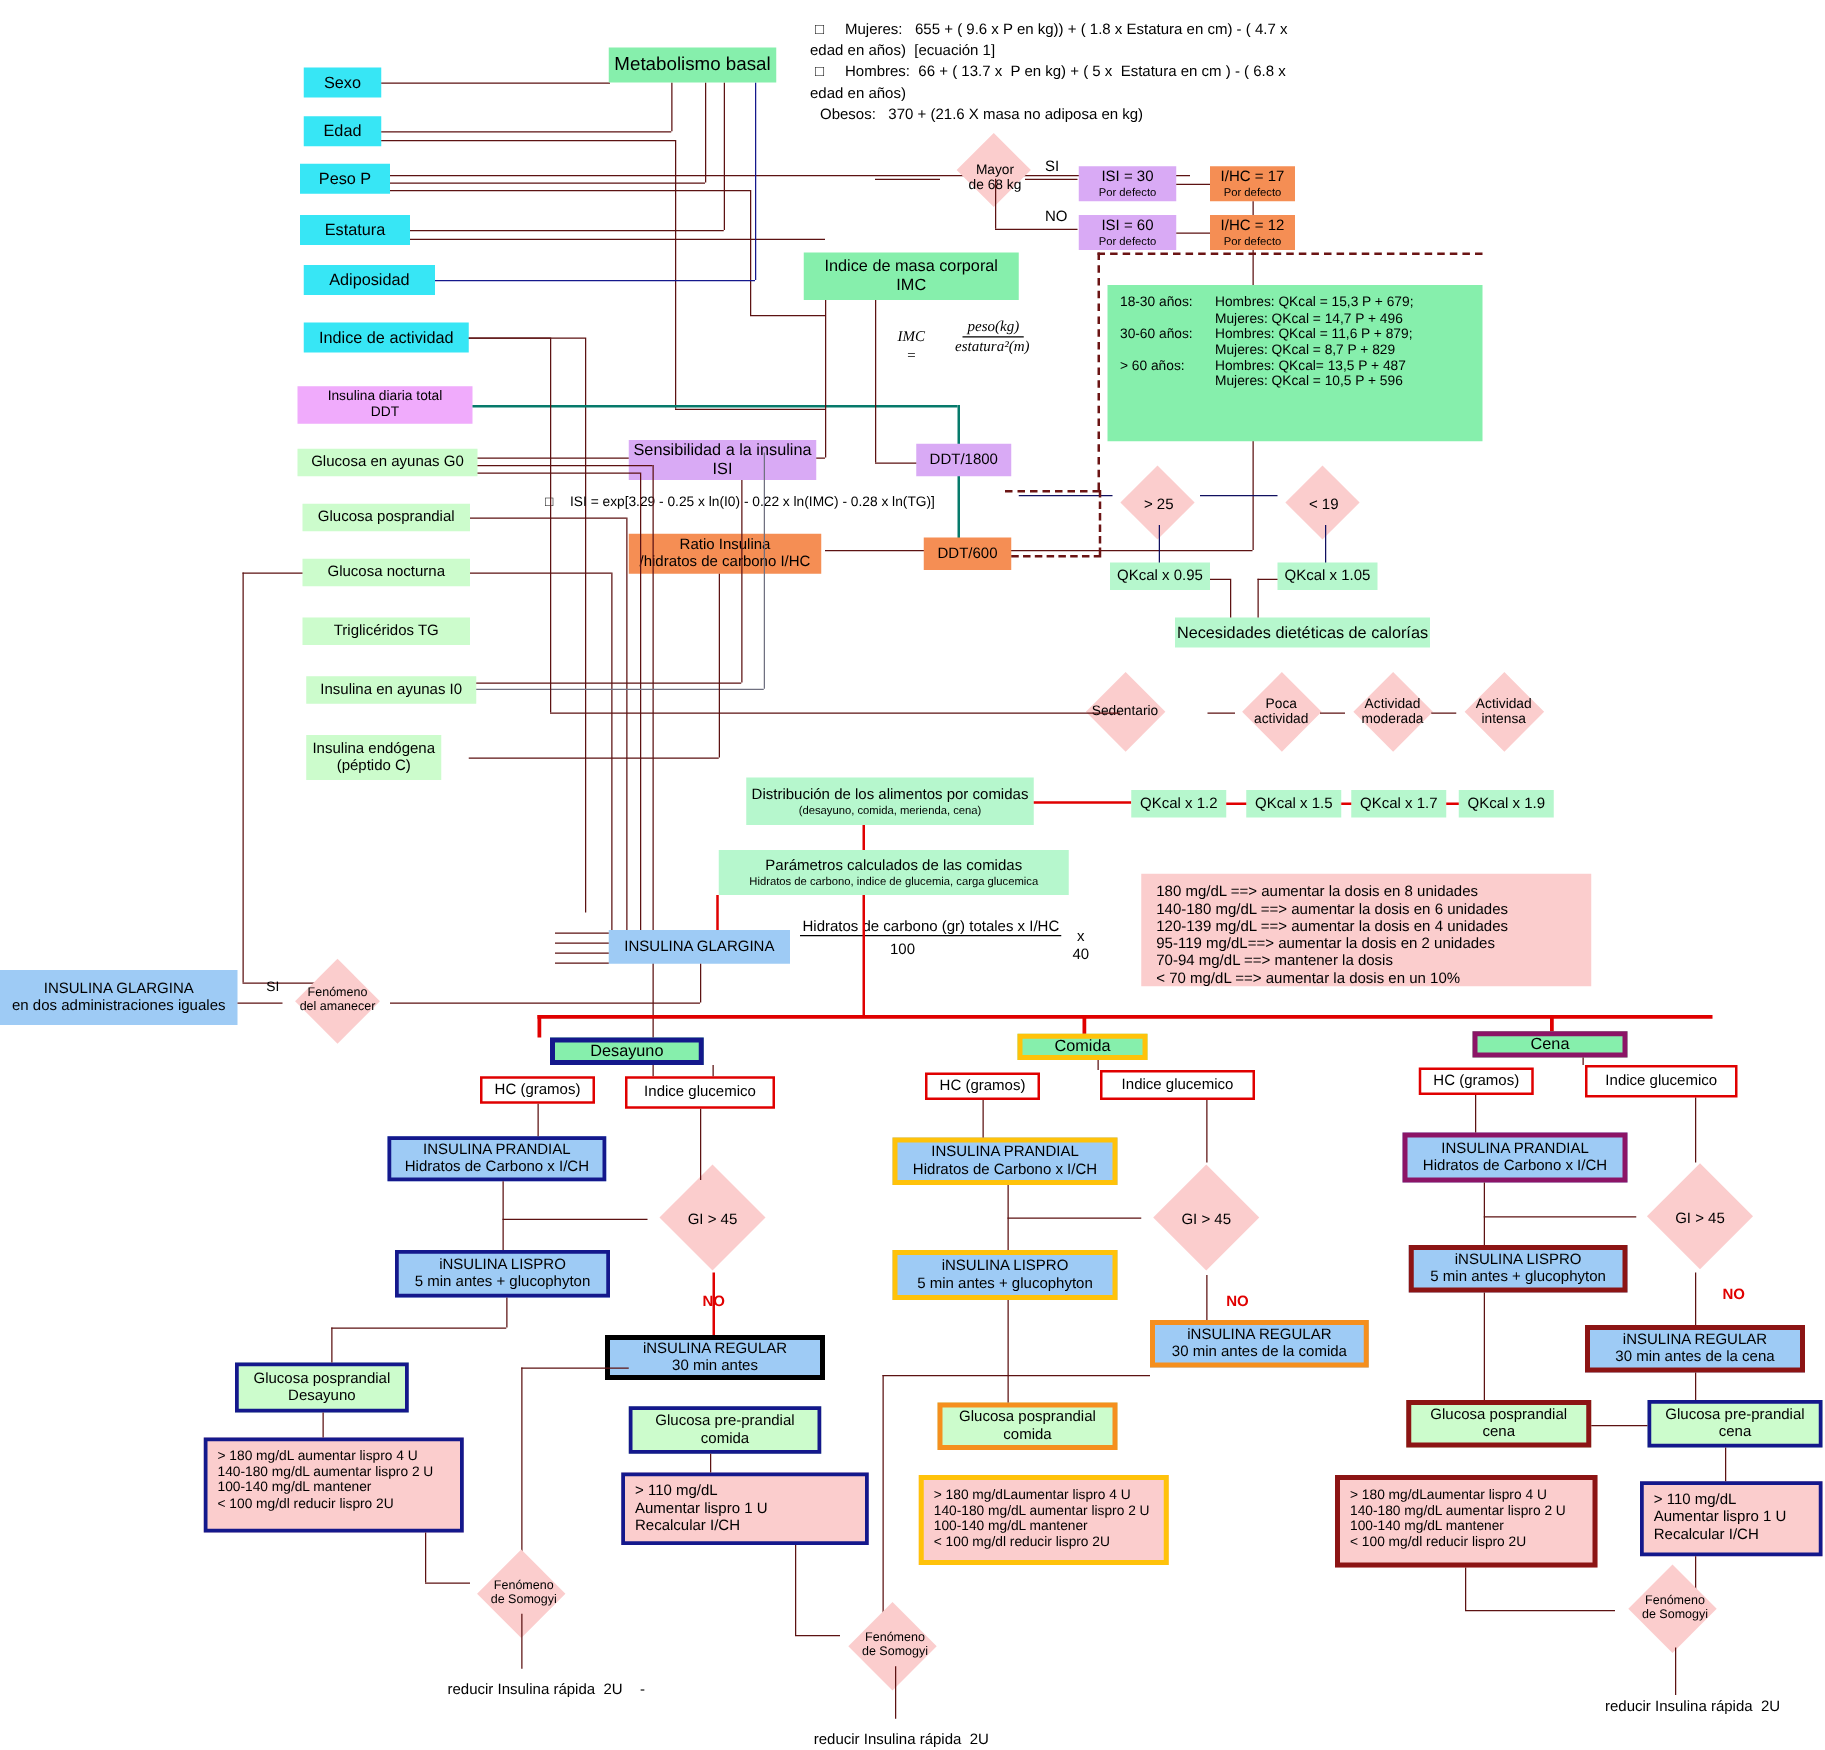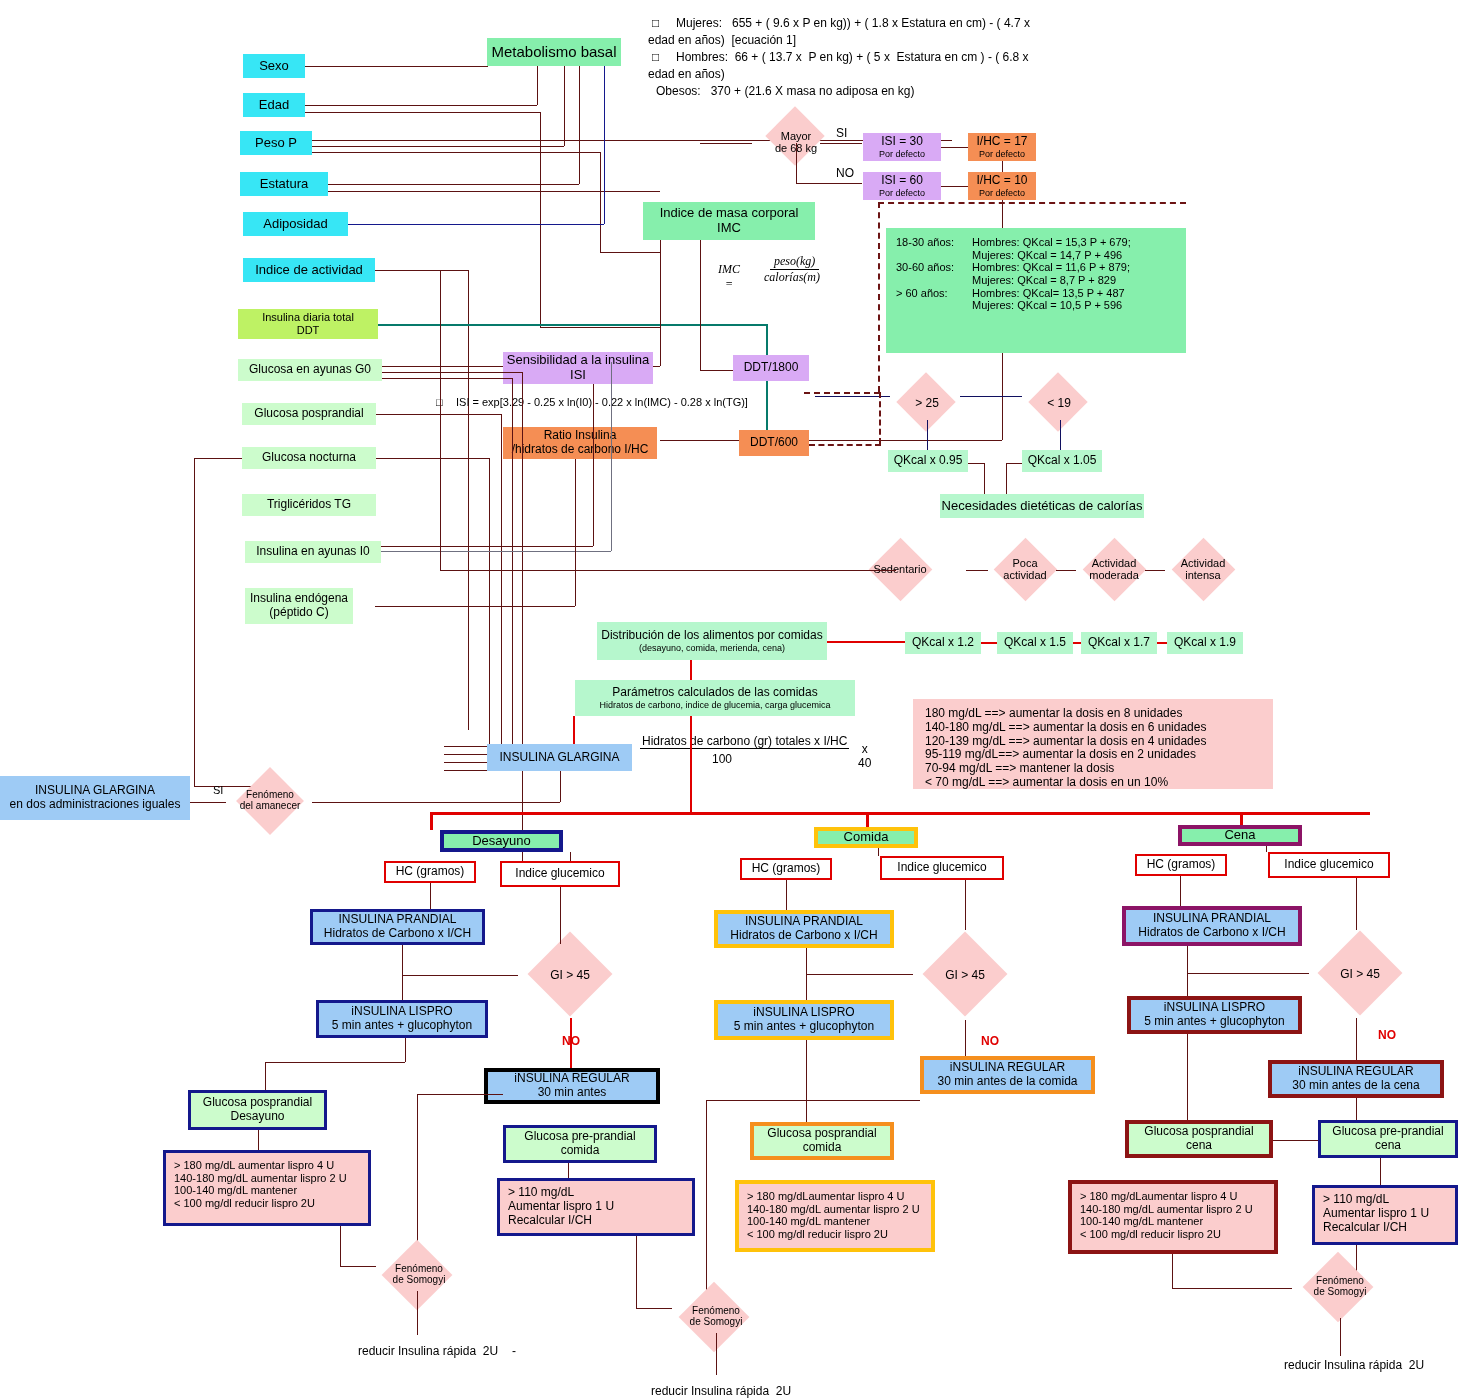--- a/index.html
+++ b/index.html
@@ -11,21 +11,21 @@
   .lbl{position:absolute;color:#000;white-space:pre;}
   .ln{position:absolute;background:#5c1212;}
   .ln.h{height:1px;}
   .ln.v{width:1px;}
 
   
   .cyan{background:#37e6f5;}
   .mint{background:#86efac;}
   .mint2{background:#b6f7cd;}
   .lightgreen{background:#ccfccc;}
-  .cream{background:#bef264;}
+  .cream{background:#f0abfc;}
   .purple{background:#d9aaf5;}
   .orange{background:#f58e54;}
   .pinkbox{background:#fbcdcd;}
   .bluebox{background:#9ecbf5;}
   .whitebox{background:#ffffff;}
 
   .diamond{position:absolute;background:#fbcdcd;transform:rotate(45deg);}
   .dwrap{position:absolute;display:flex;align-items:center;justify-content:center;}
 
   .b-navy{border:3px solid #14188c;}
@@ -110,21 +110,21 @@
   <div class="ln v teal" style="left:766px;top:324px;height:32px;width:2px;"></div>
   <div class="ln v teal" style="left:766px;top:376px;height:60px;width:2px;"></div>
 
   <div class="node mint fs15" style="left:487px;top:38px;width:134px;height:28px;">Metabolismo basal</div>
 
   <div class="node mint fs13" style="left:643px;top:202px;width:172px;height:38px;white-space:pre-line;">Indice de masa corporal
 IMC</div>
   <div class="frac fs12" style="left:718px;top:256px;font-style:italic;font-family:'Liberation Serif',serif;">
     <span style="position:absolute;left:0;top:6px;">IMC =</span>
     <span style="position:absolute;left:52px;top:-2px;border-bottom:1px solid #000;padding:0 4px;">peso(kg)</span>
-    <span style="position:absolute;left:46px;top:14px;">calorías(m)</span>
+    <span style="position:absolute;left:46px;top:14px;">estatura²(m)</span>
   </div>
 
   <div class="dwrap" style="left:752px;top:114px;width:88px;height:58px;">
     <div class="diamond" style="left:22px;top:1px;width:42px;height:42px;"></div>
     <span class="lbl fs11" style="left:0;top:16px;width:88px;text-align:center;white-space:pre-line;">Mayor
 de 68 kg</span>
   </div>
   <div class="ln h" style="left:700px;top:143px;width:52px;"></div>
 
   <div class="lbl fs12" style="left:836px;top:126px;">SI</div>
@@ -139,21 +139,21 @@
   </div>
   <div class="node purple fs12" style="left:863px;top:172px;width:78px;height:28px;flex-direction:column;">
     <span style="font-size:12px;">ISI = 60</span>
     <span style="font-size:9px;">Por defecto</span>
   </div>
   <div class="node orange fs12" style="left:968px;top:133px;width:68px;height:28px;flex-direction:column;">
     <span style="font-size:12px;">I/HC = 17</span>
     <span style="font-size:9px;">Por defecto</span>
   </div>
   <div class="node orange fs12" style="left:968px;top:172px;width:68px;height:28px;flex-direction:column;">
-    <span style="font-size:12px;">I/HC =  10</span>
+    <span style="font-size:12px;">I/HC =  12</span>
     <span style="font-size:9px;">Por defecto</span>
   </div>
   <div class="ln h" style="left:941px;top:147px;width:27px;"></div>
   <div class="ln h" style="left:941px;top:186px;width:27px;"></div>
   <div class="ln v" style="left:1002px;top:161px;height:11px;"></div>
   <div class="ln v" style="left:1002px;top:200px;height:240px;"></div>
   <div class="ln h" style="left:660px;top:440px;width:342px;"></div>
 
   <div class="node mint" style="left:886px;top:228px;width:300px;height:125px;display:block;text-align:left;padding:8px 10px;">
     <div style="display:flex;font-size:11px;">

